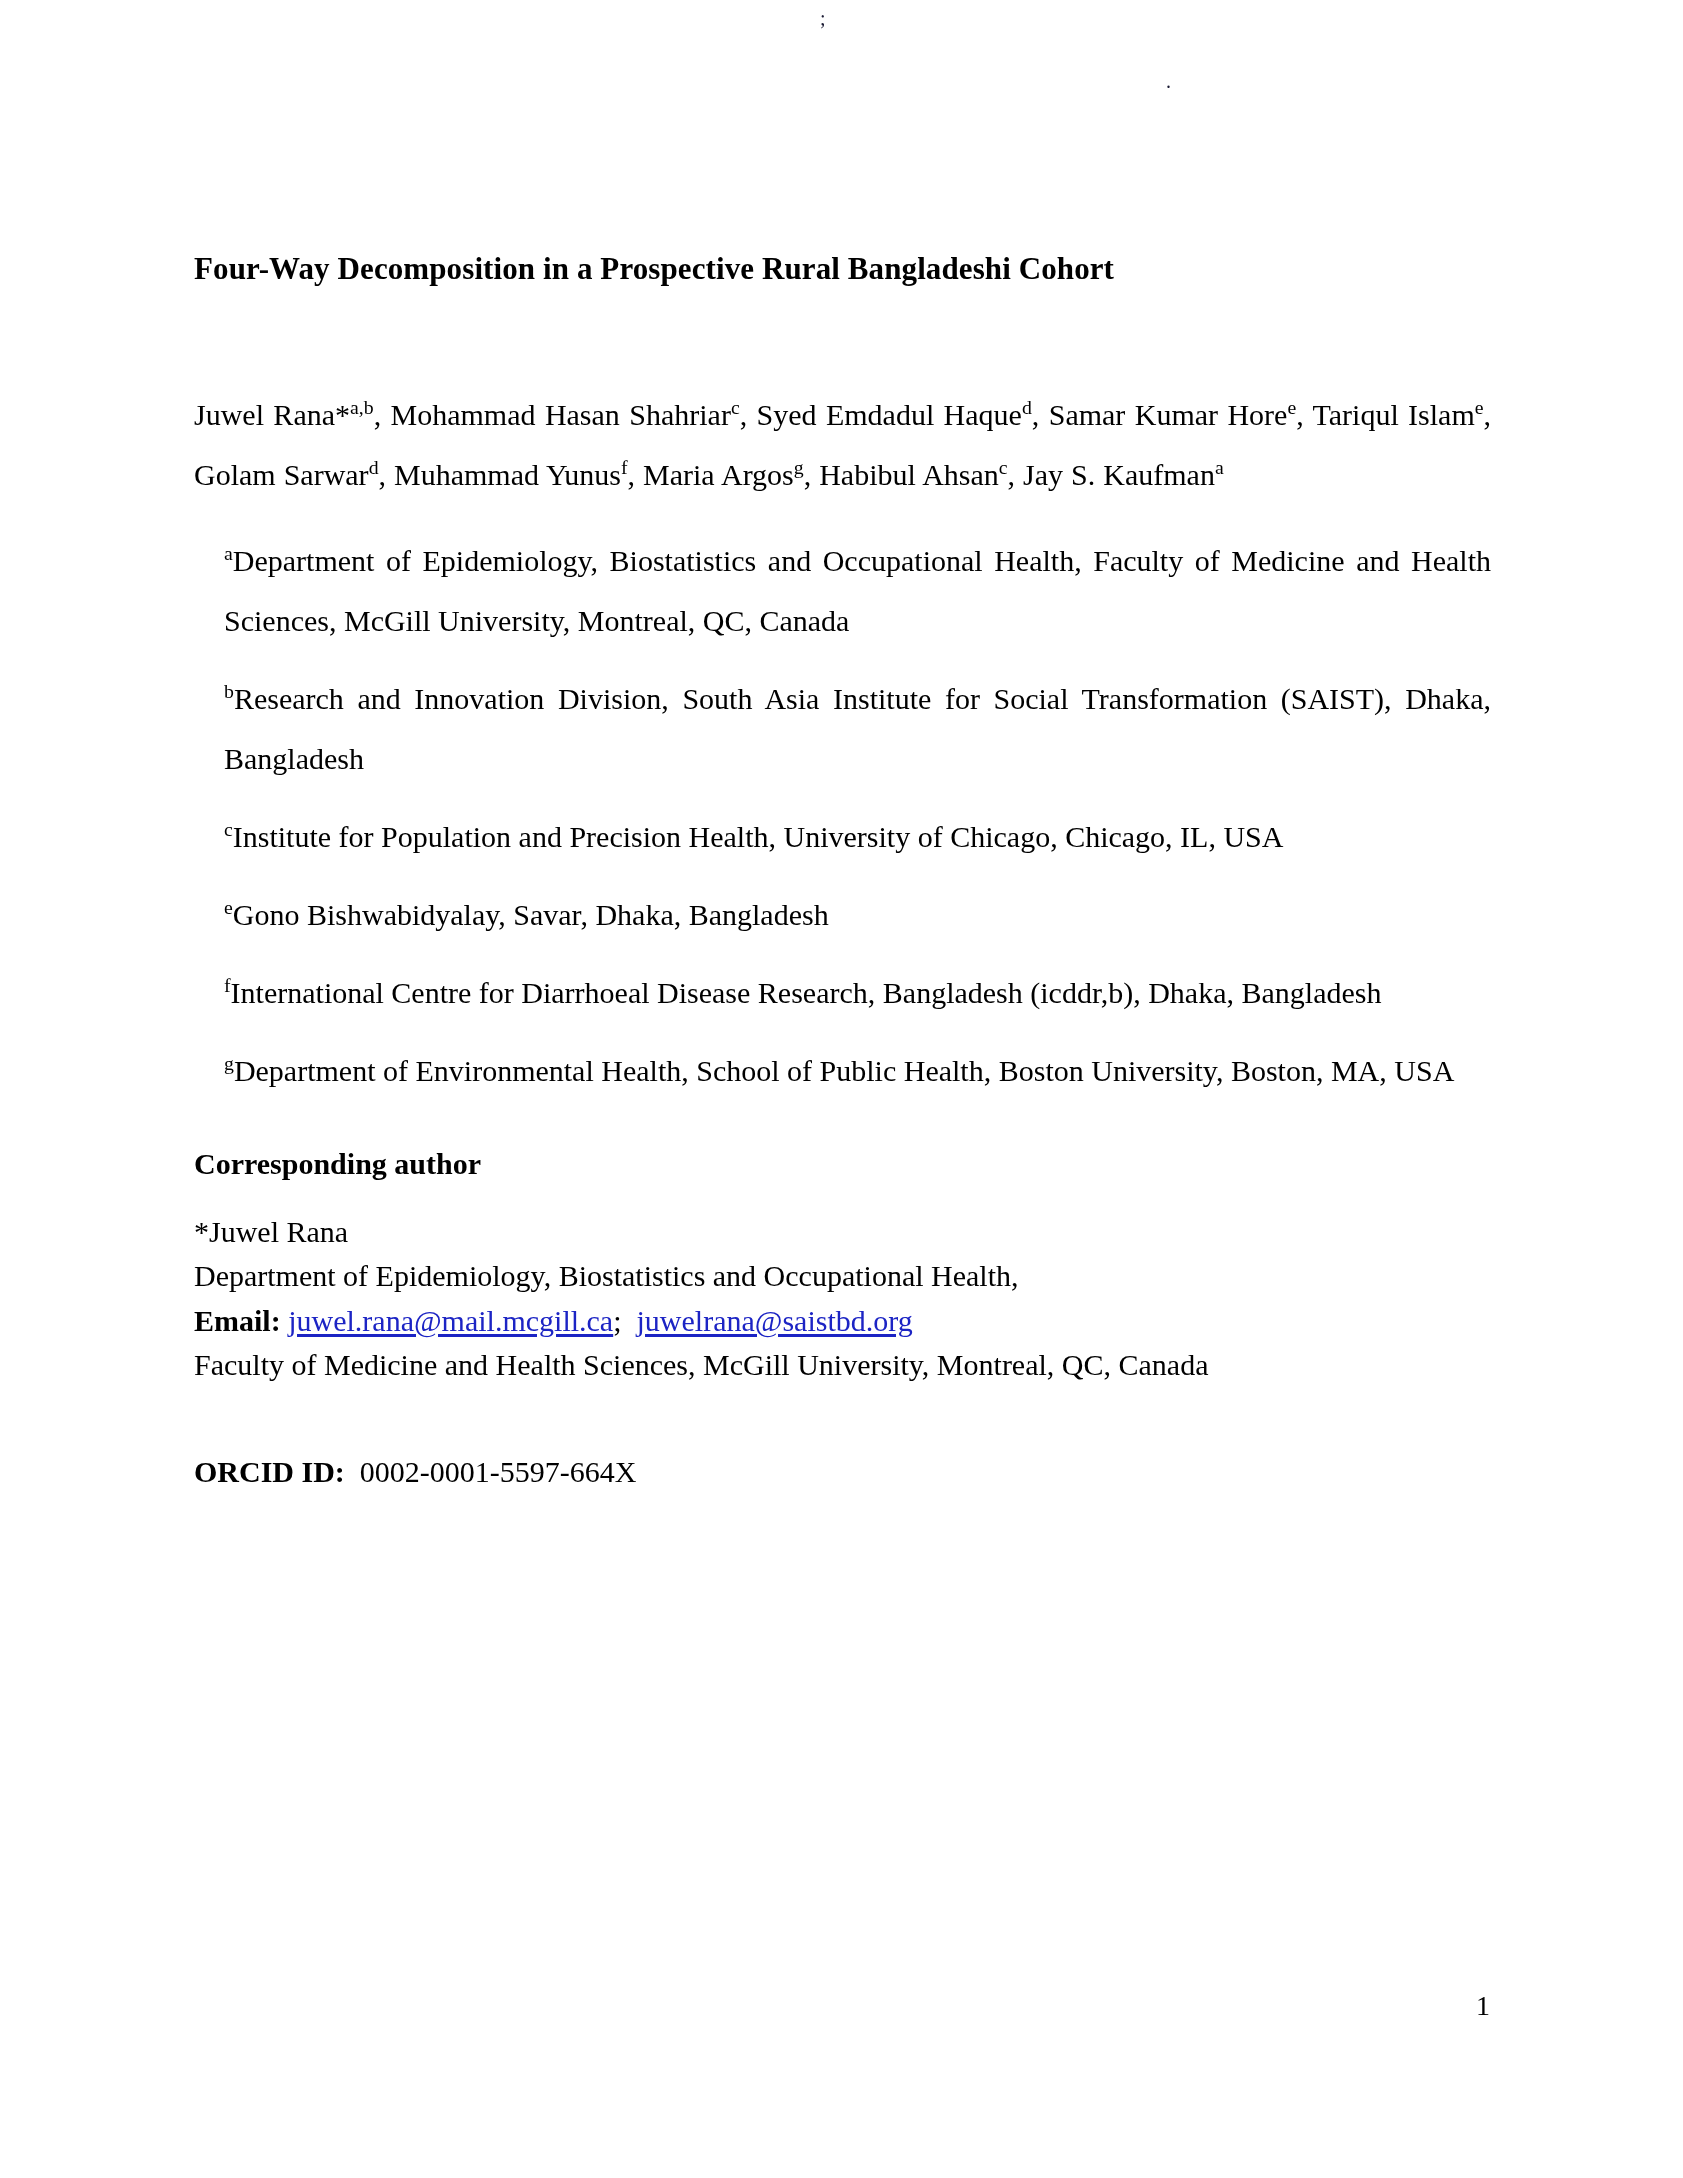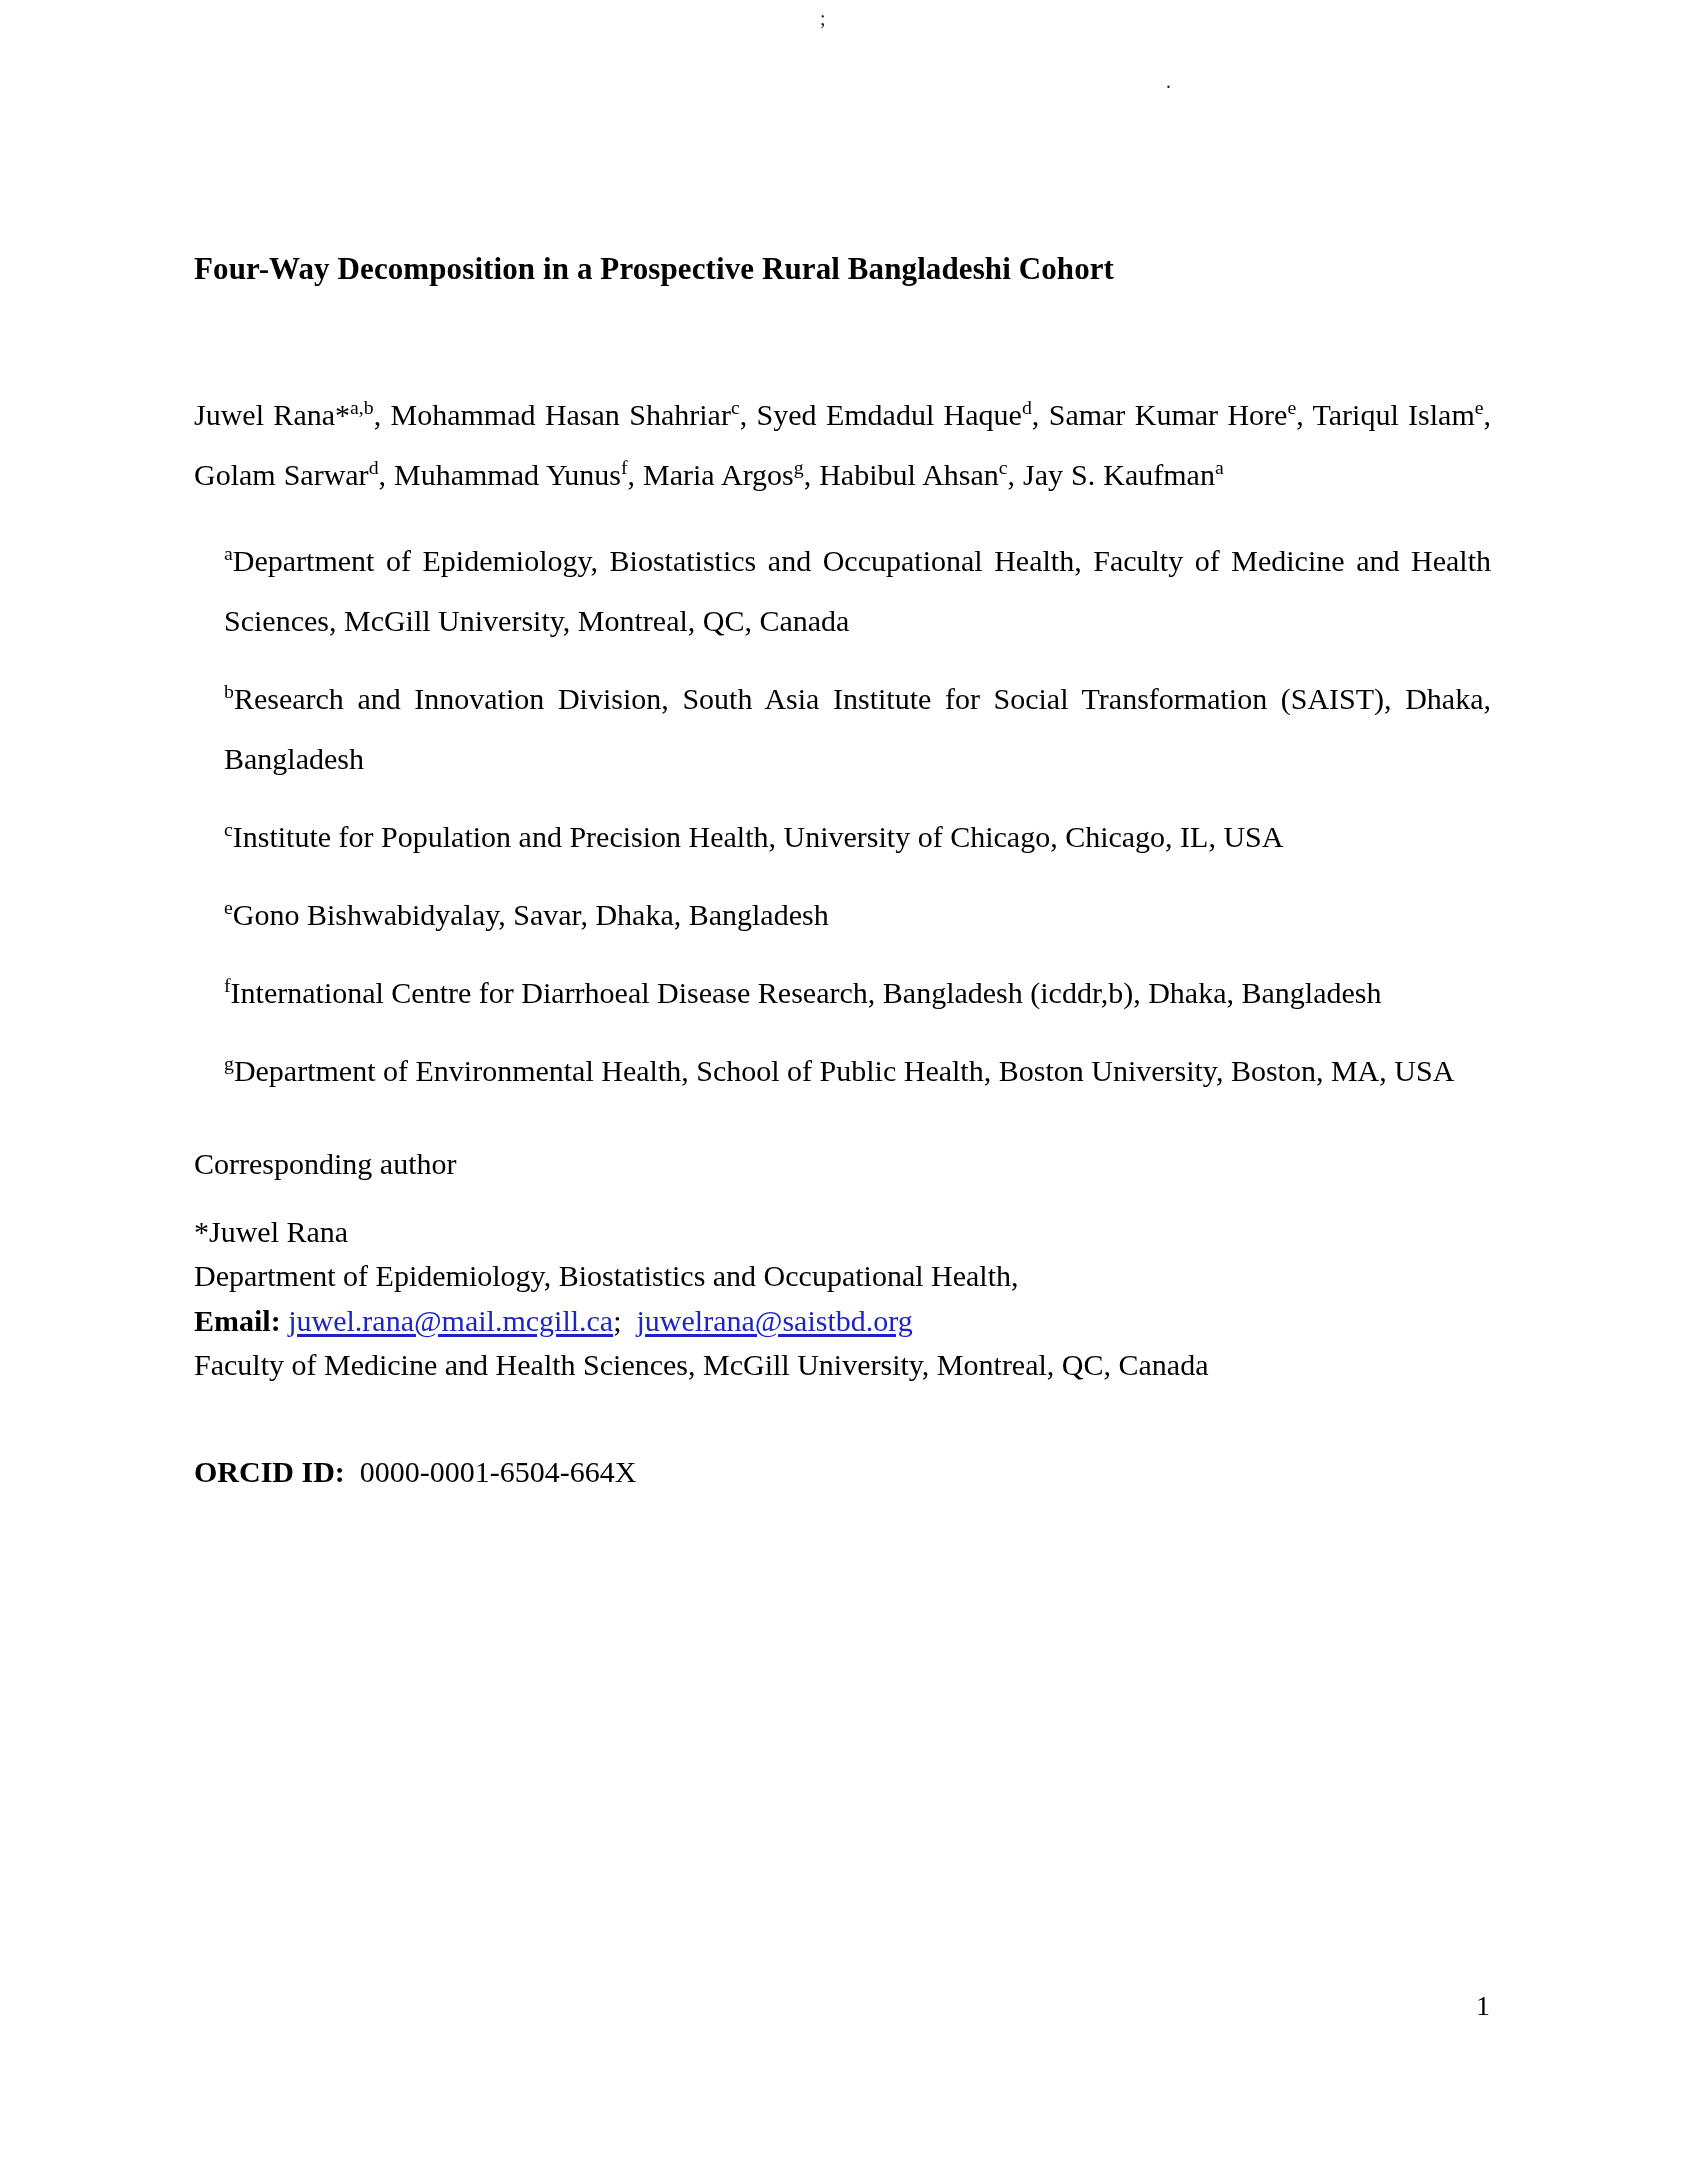--- a/index.html
+++ b/index.html
@@ -87,21 +87,21 @@
     vertical-align: super;
     line-height: 0;
   }
 
   
   .corresponding {
     padding-top: 40px;
   }
   .corr-heading {
     font-size: 30px;
-    font-weight: normal;
+    font-weight: bold;
     line-height: 1.5;
     margin: 0 0 24px 0;
   }
   .corr-line {
     font-size: 30px;
     line-height: 1.48;
     margin: 0;
     white-space: nowrap;
   }
   .corr-email-label {
@@ -177,21 +177,21 @@
 
     <div class="corresponding">
       <p class="corr-heading">Corresponding author</p>
       <p class="corr-line">*Juwel Rana</p>
       <p class="corr-line">Department of Epidemiology, Biostatistics and Occupational Health,</p>
       <p class="corr-line"><span class="corr-email-label">Email:</span> <a class="email-link" href="#">juwel.rana@mail.mcgill.ca</a><span class="semi">;</span>&nbsp; <a class="email-link" href="#">juwelrana@saistbd.org</a></p>
       <p class="corr-line">Faculty of Medicine and Health Sciences, McGill University, Montreal, QC, Canada</p>
     </div>
 
     <div class="orcid">
-      <span class="orcid-label">ORCID ID:</span>&nbsp; <span>0000-0001-6504-664X</span>
+      <span class="orcid-label">ORCID ID:</span>&nbsp; <span>0002-0001-5597-664X</span>
     </div>
 
   </div>
 
   <div class="page-number">1</div>
 
 </div>
 
 
 </body></html>

